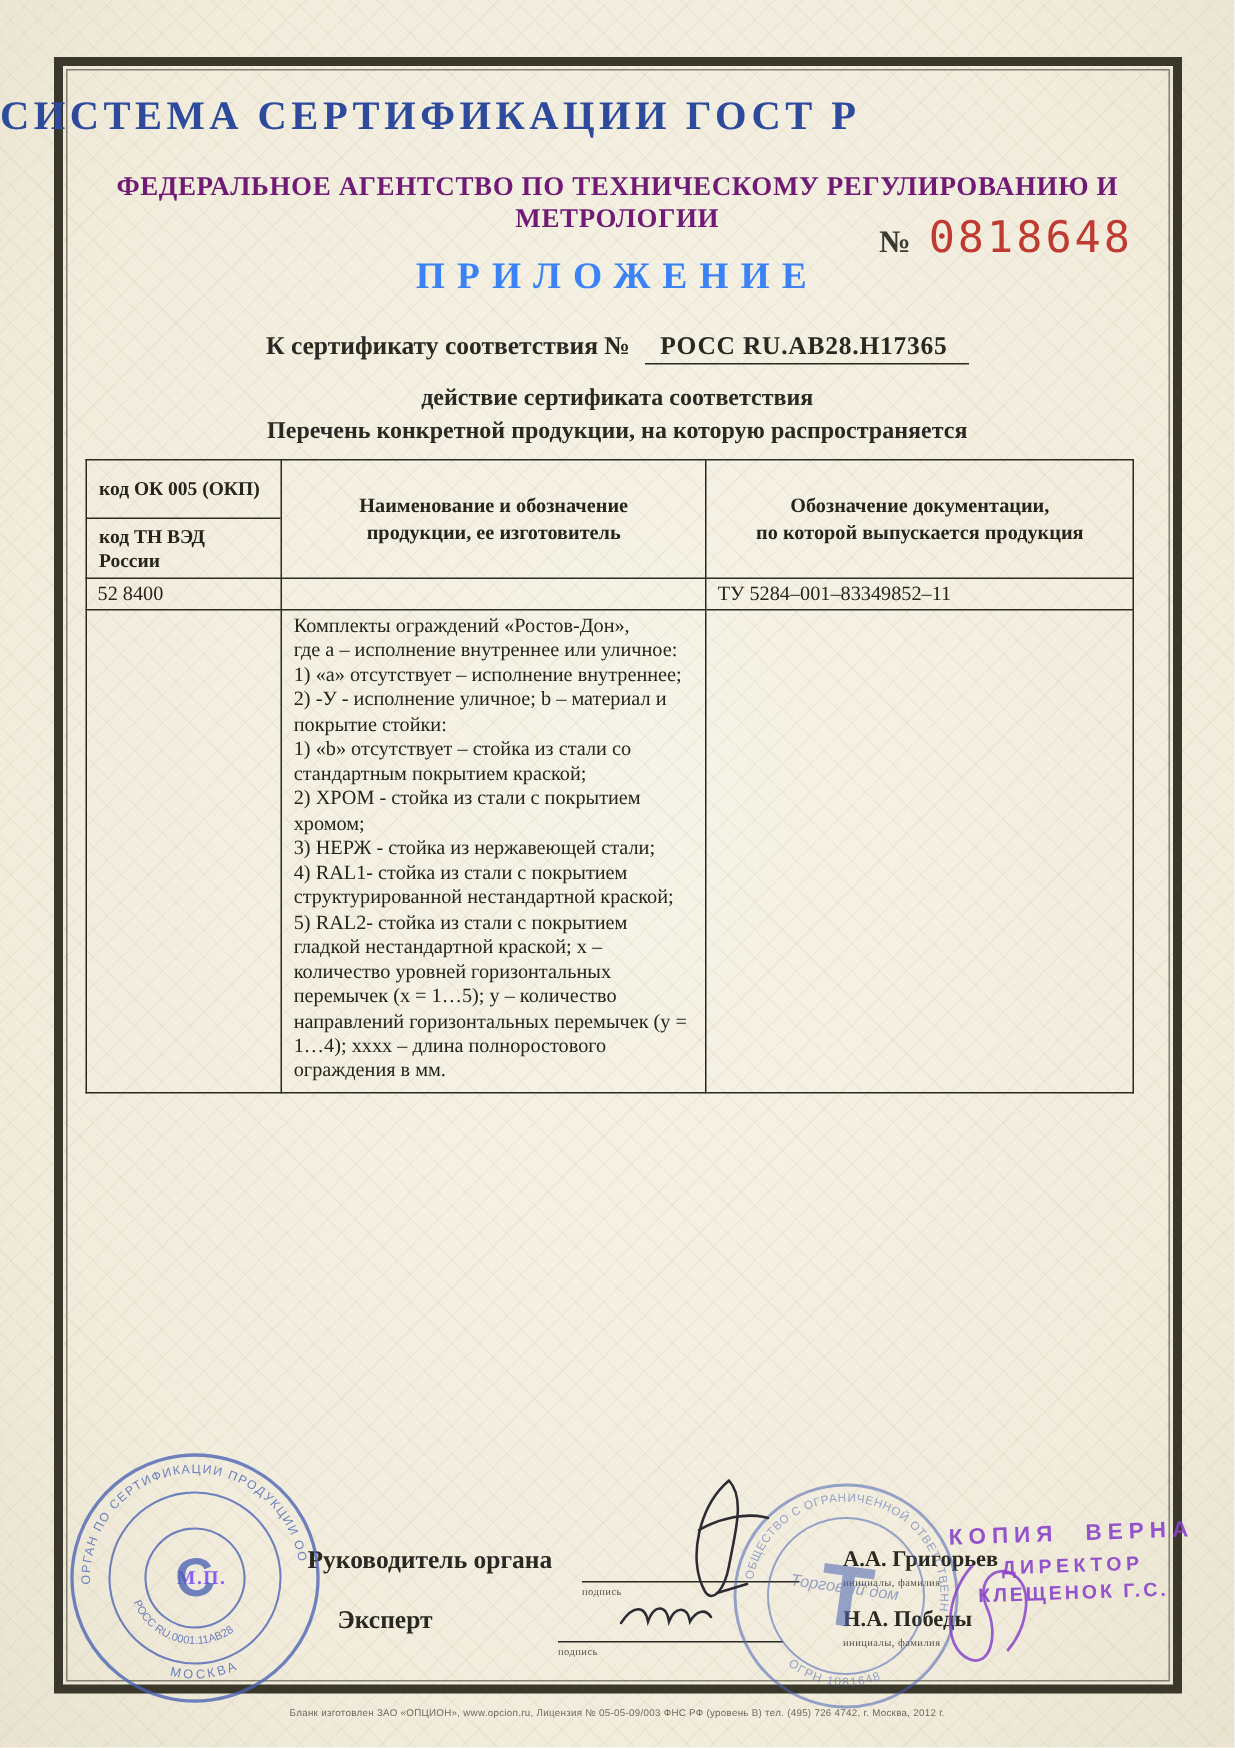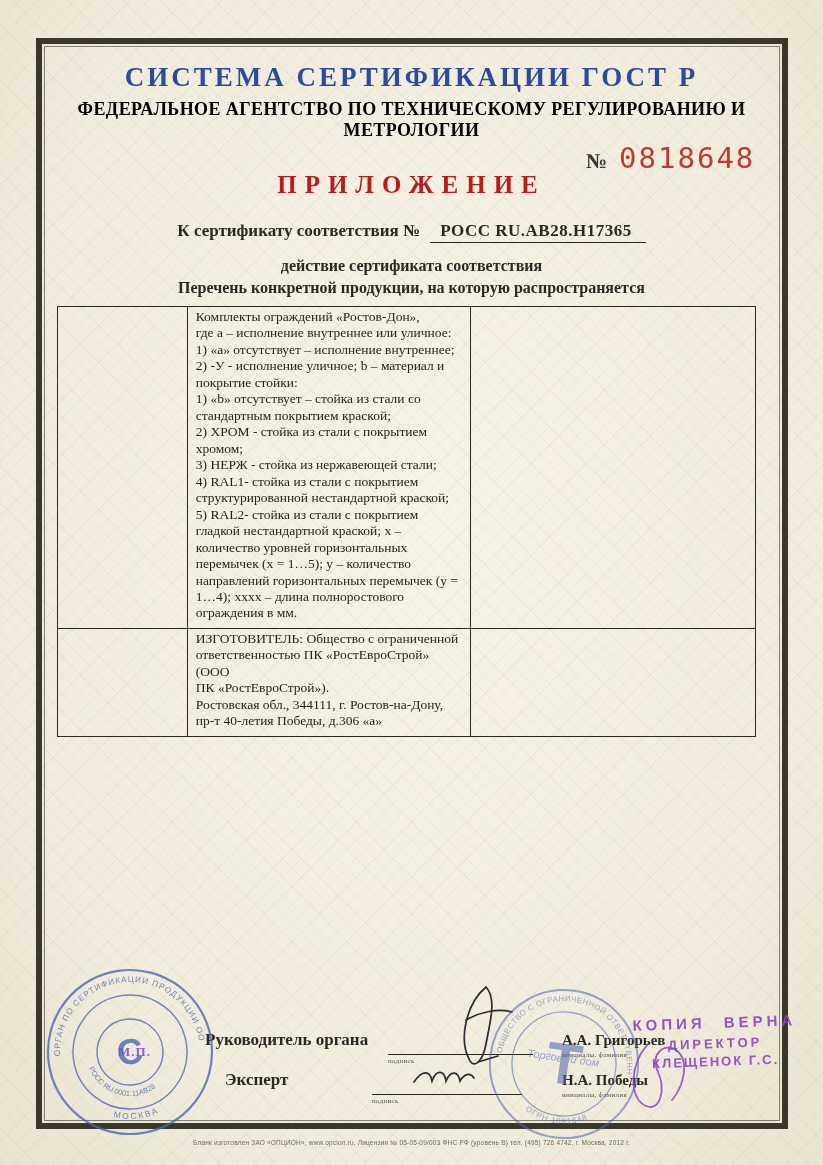--- a/index.html
+++ b/index.html
@@ -22,36 +22,36 @@
   }
   .frame::before {
     content:""; position:absolute; inset:2px;
     border:1px solid rgba(58,55,43,.6);
   }
   .frame::after {
     content:""; position:absolute; inset:-4px;
     border:1px solid rgba(58,55,43,.45);
   }
   .sys-title {
-    top:62px; left:0; right:0; text-align:center;
+    top:62px; left:0; right:0; 
     font-size:27px; font-weight:bold; letter-spacing:3px; color:#2d4a9c;
   }
   .agency {
-    top:99px; left:50px; right:50px; text-align:center;
-    font-size:18px; font-weight:bold; letter-spacing:.4px; color:#000000;
+    top:114px; left:50px; right:50px; text-align:center;
+    font-size:18px; font-weight:bold; letter-spacing:.4px; color:#701a75;
   }
   .number-row { top:141px; left:586px; white-space:nowrap; }
   .no-sign { font-size:21px; font-weight:bold; color:#3a382f; }
   .no-value {
     font-family:"DejaVu Sans Mono", monospace;
     font-size:29px; color:#bf3a31; letter-spacing:2px; margin-left:8px;
   }
   .title-pril {
     top:171px; left:0; right:0; text-align:center;
-    font-size:25px; font-weight:bold; letter-spacing:8px; color:#b91c1c;
+    font-size:25px; font-weight:bold; letter-spacing:8px; color:#3b82f6;
   }
   .cert-line {
     top:221px; left:0; right:0; text-align:center;
     font-size:17px; font-weight:bold; color:#2a2822;
   }
   .cert-num {
     display:inline-block; border-bottom:1.5px solid #2a2822;
     padding:0 14px 1px 10px; margin-left:6px; letter-spacing:.5px;
   }
   .subtitle {
@@ -127,20 +127,35 @@
   <div>Перечень конкретной продукции,  на которую распространяется</div>
 </div>
 
 <table class="product-table">
   <colgroup>
       <col style="width:130px">
       <col style="width:284px">
       <col style="width:285px">
     </colgroup>
   <tbody>
+      <tr>
+    <td class="hdr-c1">
+      <div class="half first">код ОК 005 (ОКП)</div>
+      <div class="half">код ТН ВЭД России</div>
+    </td>
+    <td class="hdr-c">Наименование и обозначение
+продукции, ее изготовитель</td>
+    <td class="hdr-c">Обозначение документации,
+по которой выпускается продукция</td>
+  </tr>
+  <tr class="code-row">
+    <td>52 8400</td>
+    <td></td>
+    <td>ТУ 5284–001–83349852–11</td>
+  </tr>
   <tr class="body-row">
     <td></td>
     <td class="pre">Комплекты ограждений «Ростов-Дон»,
 где а – исполнение внутреннее или уличное:
 1) «а» отсутствует – исполнение внутреннее;
 2) -У - исполнение уличное; b – материал и
 покрытие стойки:
 1) «b» отсутствует – стойка из стали со
 стандартным покрытием краской;
 2) ХРОМ - стойка из стали с покрытием
@@ -150,29 +165,20 @@
 структурированной нестандартной краской;
 5) RAL2- стойка из стали с покрытием
 гладкой нестандартной краской; х –
 количество уровней горизонтальных
 перемычек (х = 1…5); у – количество
 направлений горизонтальных перемычек (у =
 1…4); хххх – длина полноростового
 ограждения в мм.</td>
     <td></td>
   </tr>
-  <tr class="maker-row">
-    <td></td>
-    <td class="pre">ИЗГОТОВИТЕЛЬ: Общество с ограниченной
-ответственностью ПК «РостЕвроСтрой» (ООО
-ПК «РостЕвроСтрой»).
-Ростовская обл., 344111, г. Ростов-на-Дону,
-пр-т 40-летия Победы, д.306 «а»</td>
-    <td></td>
-  </tr>
 </tbody>
   </table>
 
 <div class="abs sig-label" style="left:205px; top:1030px;">Руководитель органа</div>
 <div class="abs sig-line" style="left:388px; top:1054px; width:145px;"></div>
 <div class="abs caption" style="left:388px; top:1057px; width:145px;">подпись</div>
 <div class="abs sig-name" style="left:562px; top:1032px;">А.А. Григорьев</div>
 <div class="abs caption" style="left:562px; top:1051px; width:110px;">инициалы, фамилия</div>
 
 <div class="abs sig-label" style="left:205px; top:1070px;margin-left:20px;">Эксперт</div>

